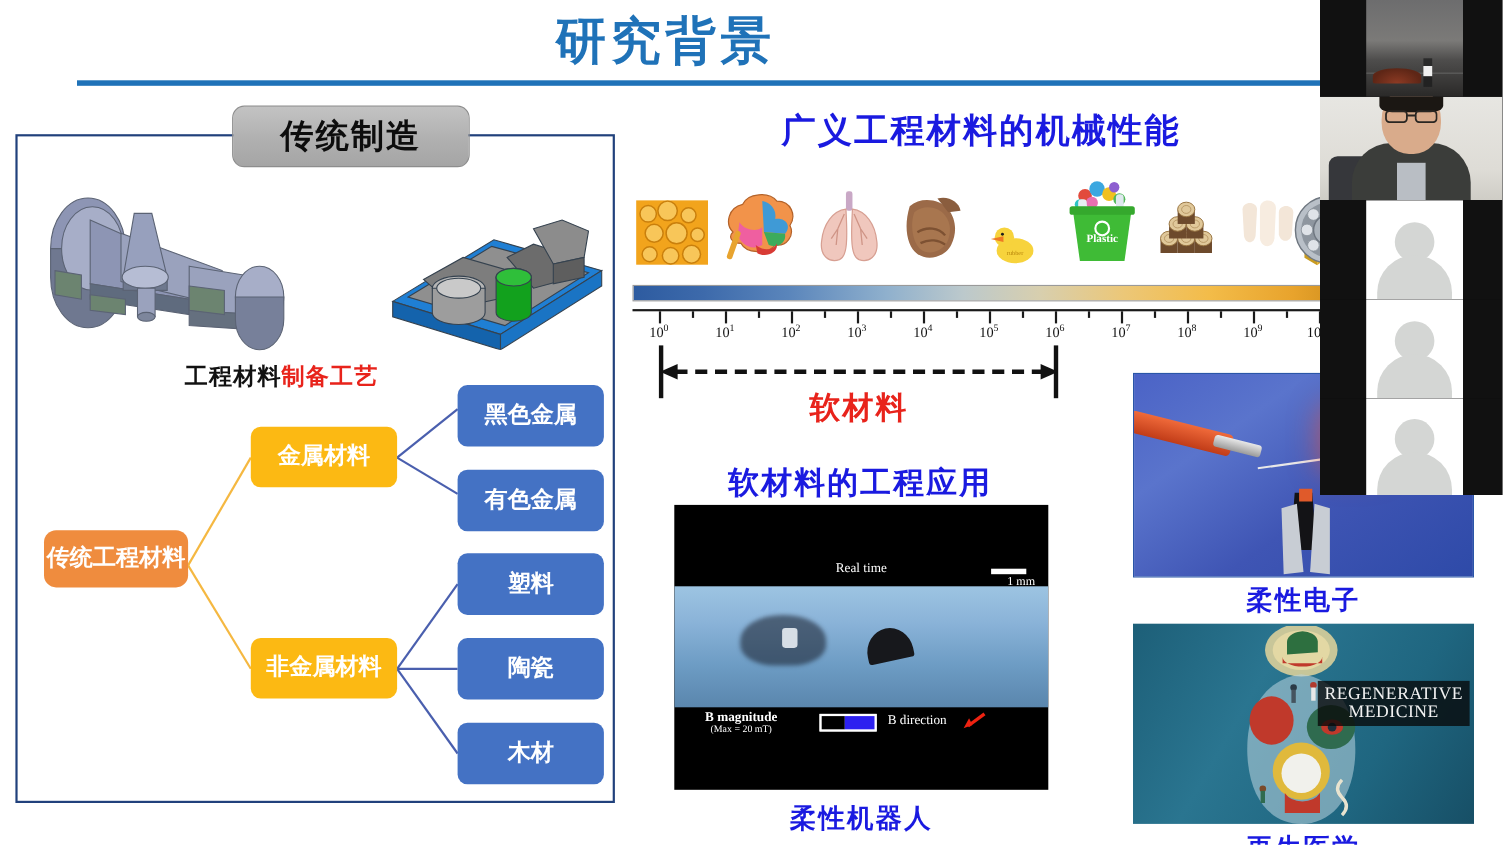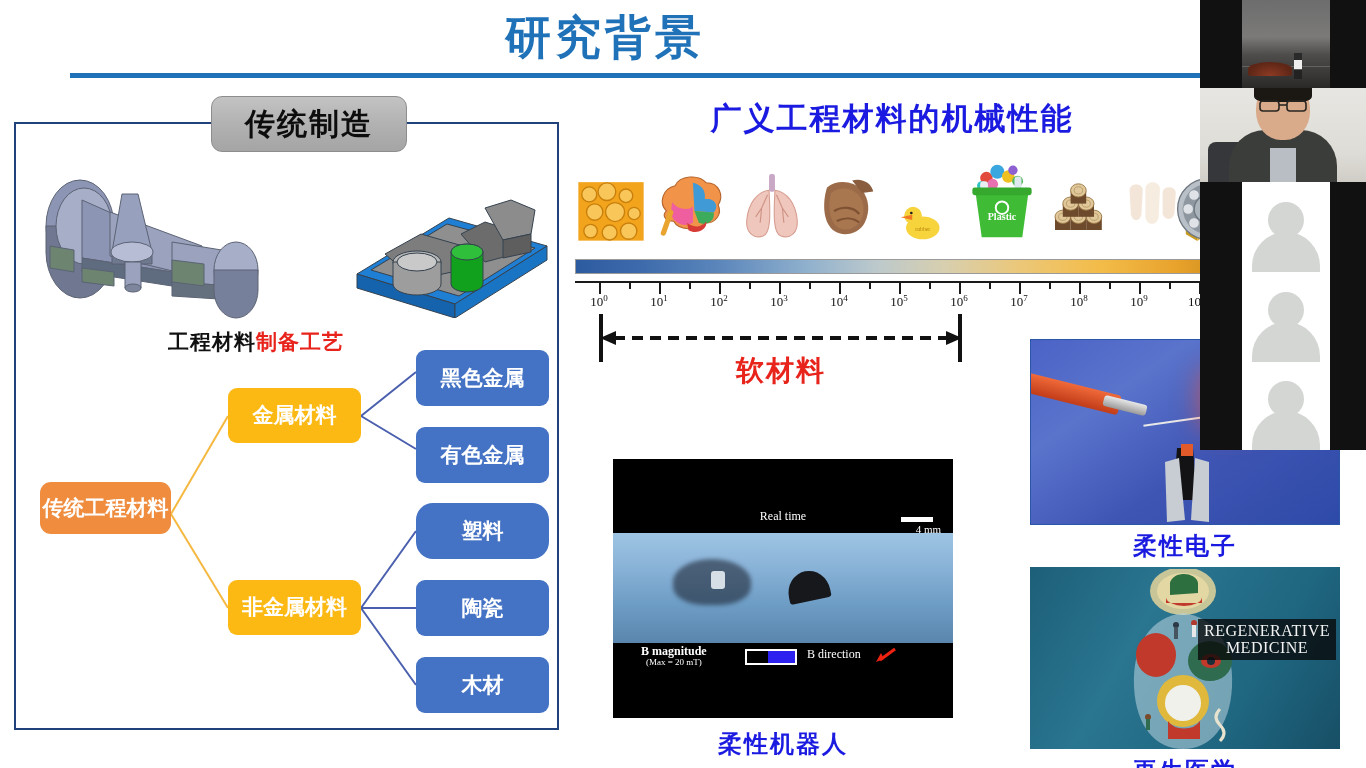--- a/index.html
+++ b/index.html
@@ -38,21 +38,21 @@
   .left-frame {
     position: absolute;
     left: 14px; top: 122px;
     width: 545px; height: 608px;
     border: 2px solid #21417c;
     background: #ffffff;
   }
   .badge-traditional {
     position: absolute;
     left: 211px; top: 96px;
-    width: 196px; height: 56px;
+    width: 216px; height: 56px;
     border-radius: 11px;
     background: linear-gradient(180deg, #c3c3c3 0%, #b0b0b0 55%, #a5a5a5 100%);
     border: 1px solid #8d8d8d;
     display: flex; align-items: center; justify-content: center;
     font-size: 30px; font-weight: bold; color: #0d0d0d;
     letter-spacing: 2px;
     z-index: 6;
   }
 
   
@@ -83,21 +83,21 @@
     line-height: 1.18;
     z-index: 3;
   }
   .node-root   { left: 40px;  top: 482px; width: 131px; height: 52px; background: #ef8c3e; font-size: 21px; border-radius: 11px; }
   .node-mid    { left: 228px; width: 133px; height: 55px; background: #fcb913; font-size: 21px; }
   .node-mid-1  { top: 388px; }
   .node-mid-2  { top: 580px; }
   .node-leaf   { left: 416px; width: 133px; height: 56px; background: #4472c4; font-size: 21px; }
   .leaf-1 { top: 350px; }
   .leaf-2 { top: 427px; }
-  .leaf-3 { top: 503px; border-radius: 17px; }
+  .leaf-3 { top: 503px; }
   .leaf-4 { top: 580px; }
   .leaf-5 { top: 657px; text-align: center; }
 
   
   .rc-title {
     position: absolute;
     font-weight: bold;
     color: #1a1ae0;
     letter-spacing: 2px;
     white-space: nowrap;
@@ -619,29 +619,30 @@
 
   <div class="range-cap" style="left:599px"></div>
   <div class="range-cap" style="left:958px"></div>
   <svg class="range-arrow" viewBox="0 0 362 16">
     <line x1="14" y1="8" x2="348" y2="8" stroke="#111111" stroke-width="4" stroke-dasharray="11 7"></line>
     <polygon points="0,8 16,1 16,15" fill="#111111"></polygon>
     <polygon points="362,8 346,1 346,15" fill="#111111"></polygon>
   </svg>
   <div class="soft-label">软材料</div>
 
+  <div class="rc-title" id="title-app">软材料的工程应用</div>
 
   <div class="video-robot">
     <div class="vr-water"></div>
     <div class="vr-shadow"></div>
     <div class="vr-small"></div>
     <div class="vr-blob"></div>
     <div class="vr-realtime">Real time</div>
     <div class="vr-scalebar"></div>
-    <div class="vr-scaletext">4 mm</div>
+    <div class="vr-scaletext">1 mm</div>
     <div class="vr-bmag">
       <b>B magnitude</b>
       <span class="sub">(Max = 20 mT)</span>
     </div>
     <div class="vr-bbar">
       <div class="fill-empty"></div>
       <div class="fill-blue"></div>
     </div>
     <div class="vr-bdir">B direction</div>
     <svg class="vr-redarrow" viewBox="0 0 22 16">

